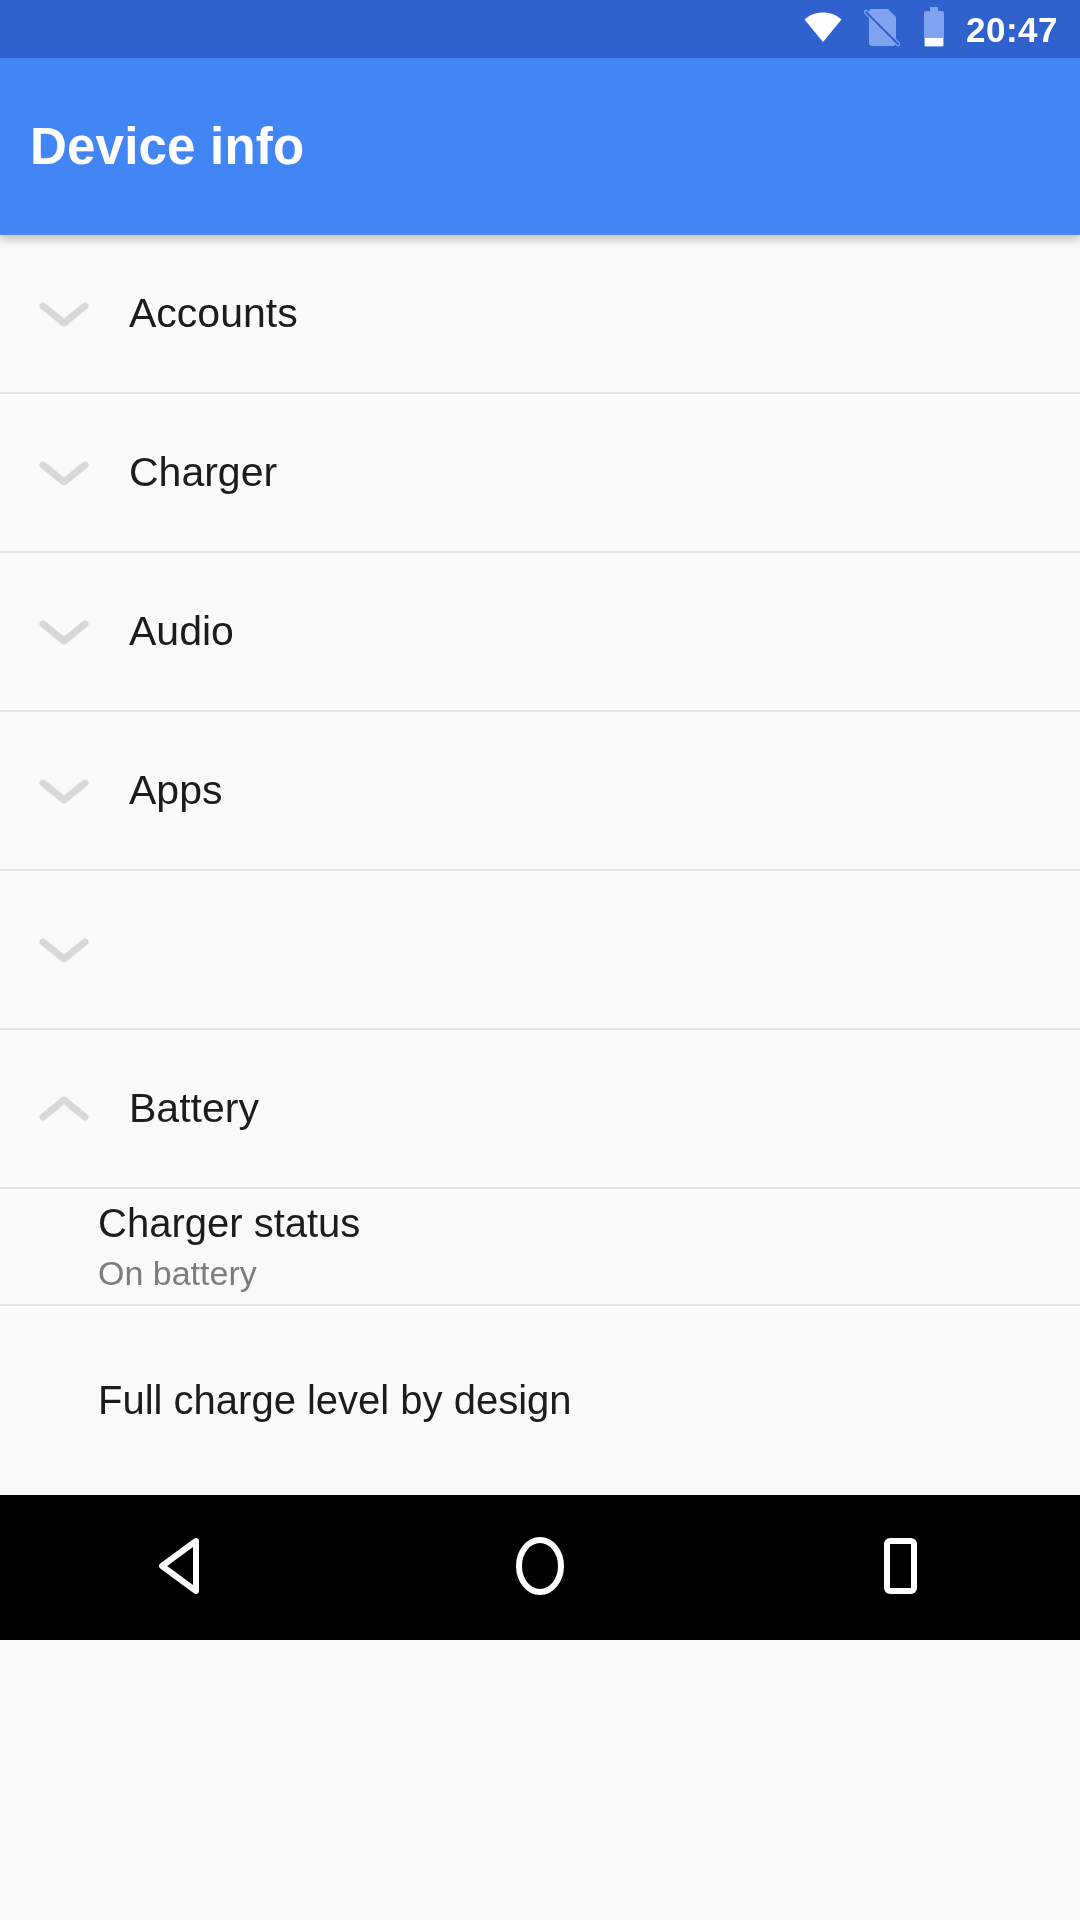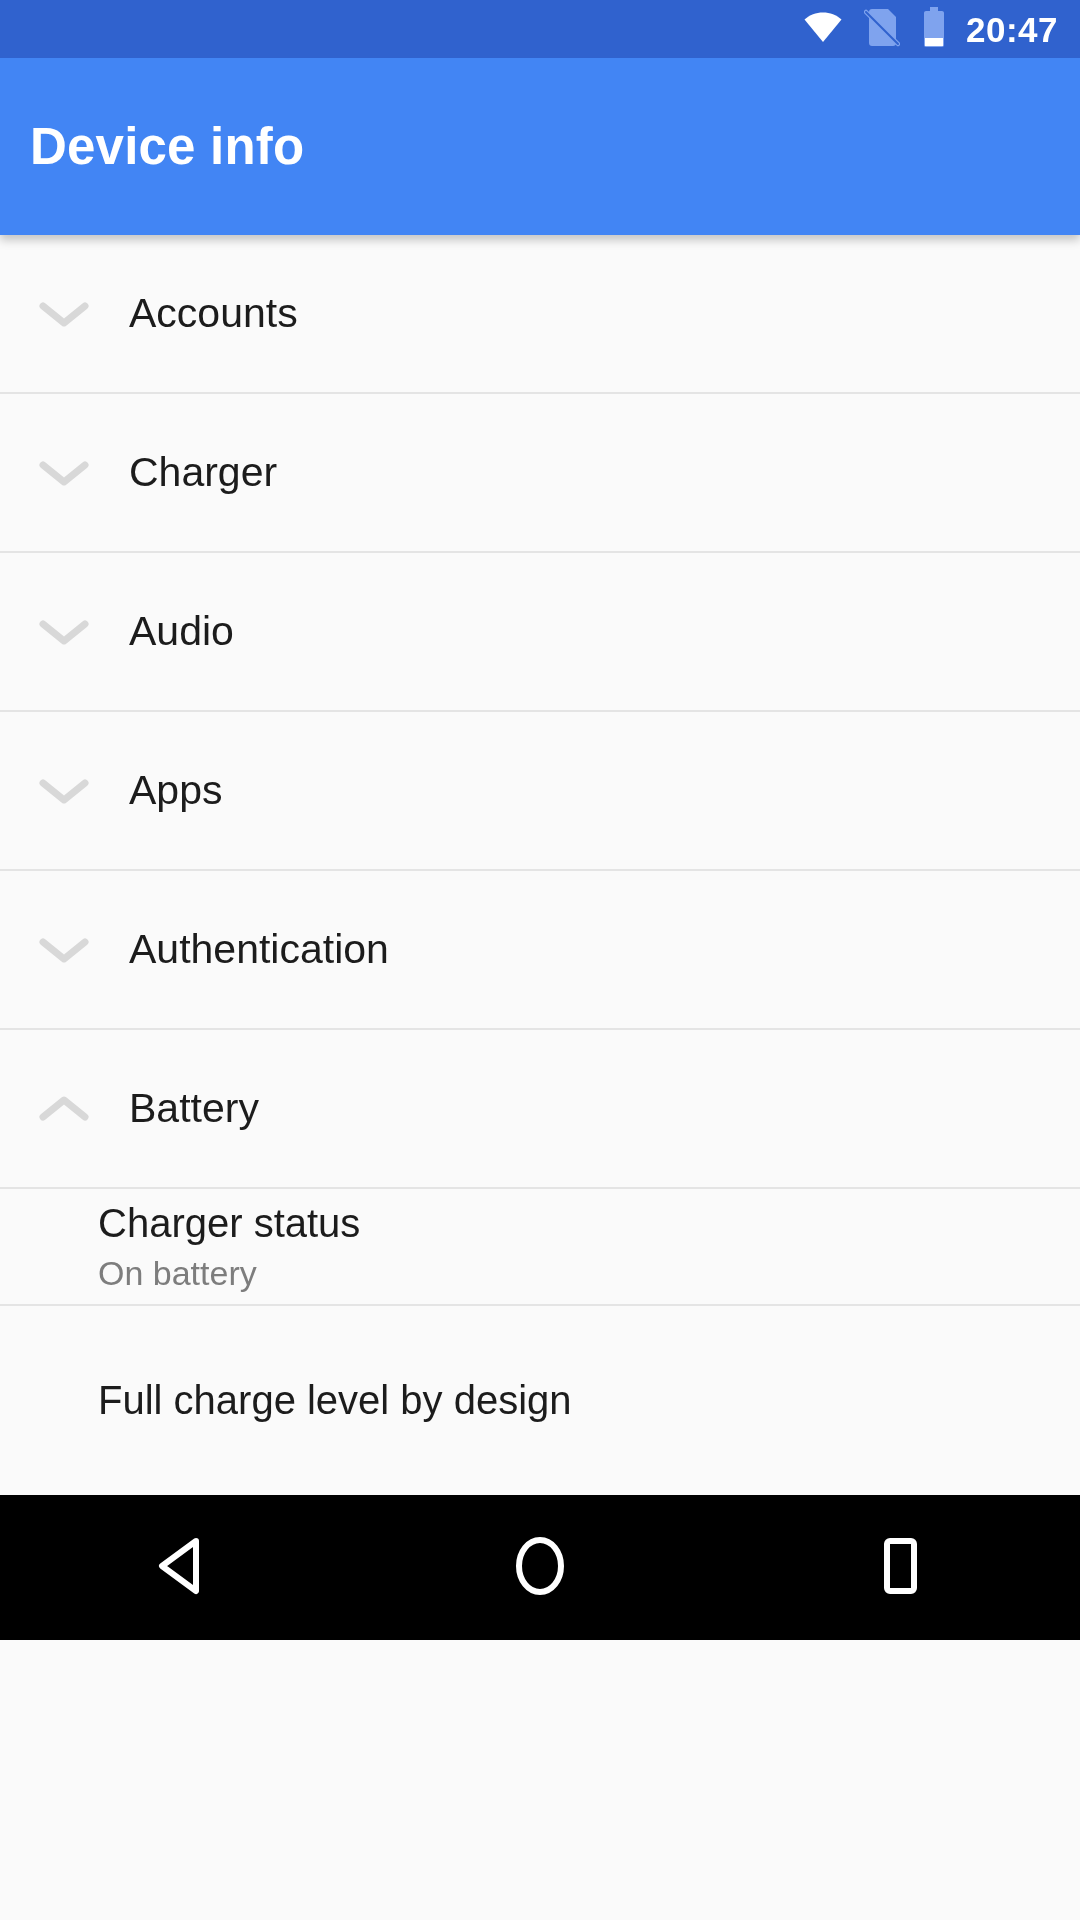--- a/index.html
+++ b/index.html
@@ -219,21 +219,20 @@
       </span>
       <span class="group-label">Apps</span>
     </div>
 
     <div class="group-row">
       <span class="chevron-box">
         <svg width="52" height="30" viewBox="0 0 52 30">
           <polyline points="5,7 26,24 47,7" fill="none" stroke="#d8d8d8" stroke-width="7" stroke-linecap="round" stroke-linejoin="round"></polyline>
         </svg>
       </span>
-      <span class="group-label">Authentication</span>
     </div>
 
     <div class="group-row">
       <span class="chevron-box">
         <svg width="52" height="30" viewBox="0 0 52 30">
           <polyline points="5,23 26,6 47,23" fill="none" stroke="#d8d8d8" stroke-width="7" stroke-linecap="round" stroke-linejoin="round"></polyline>
         </svg>
       </span>
       <span class="group-label">Battery</span>
     </div>

